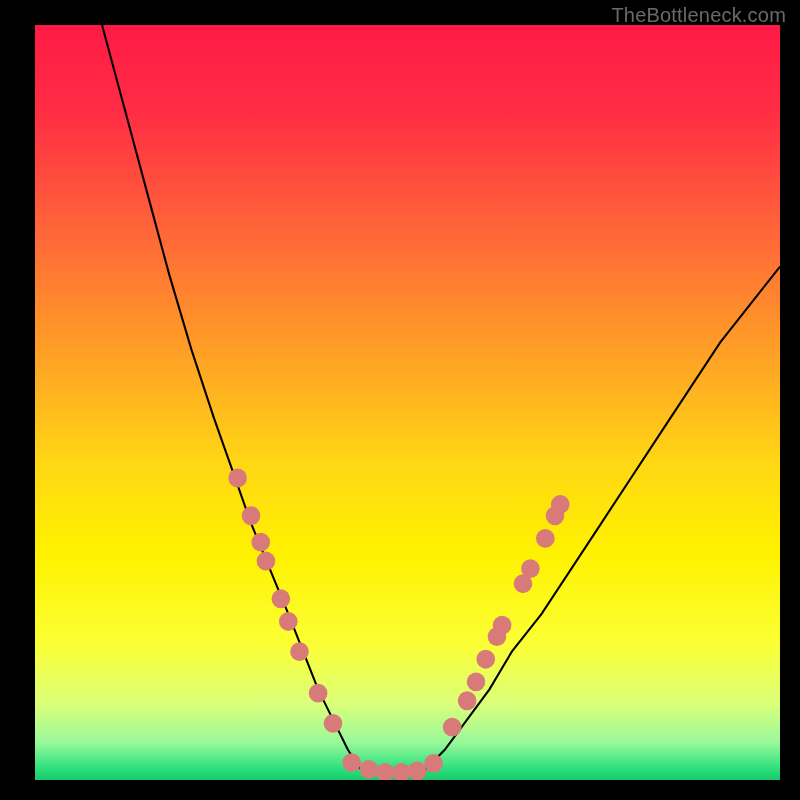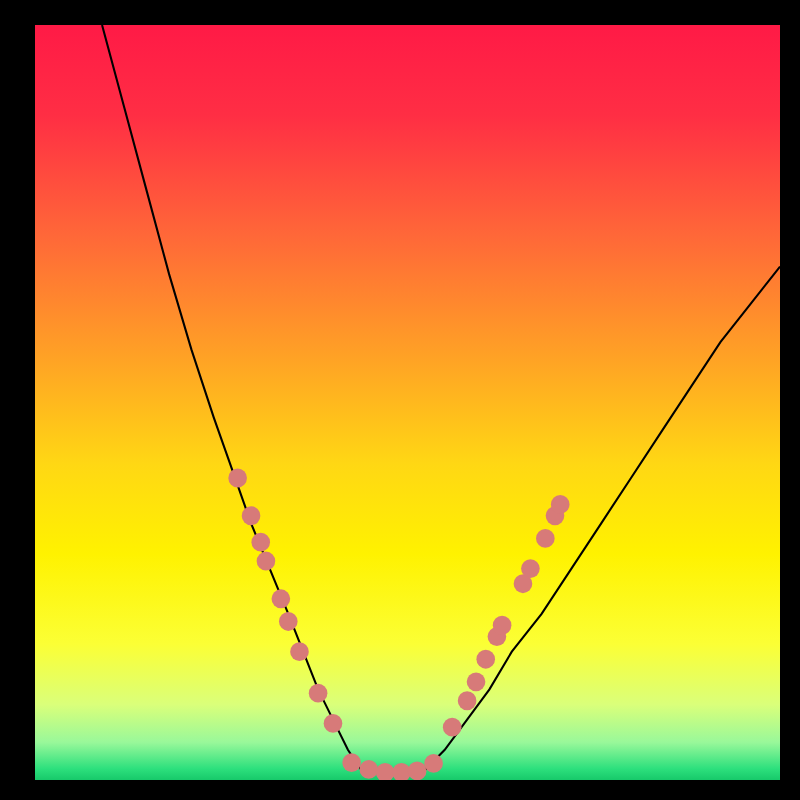--- a/index.html
+++ b/index.html
@@ -102,13 +102,14 @@
           <circle cx="42.5" cy="97.7" r="1.25" fill="#d77a79"></circle>
           <circle cx="44.8" cy="98.6" r="1.25" fill="#d77a79"></circle>
           <circle cx="47" cy="99" r="1.25" fill="#d77a79"></circle>
           <circle cx="49.2" cy="99" r="1.25" fill="#d77a79"></circle>
           <circle cx="51.3" cy="98.8" r="1.25" fill="#d77a79"></circle>
           <circle cx="53.5" cy="97.8" r="1.25" fill="#d77a79"></circle>
         </g>
     </svg>
   </div>
 
+  <div class="watermark">TheBottleneck.com</div>
 </div>
 
 </body></html>

